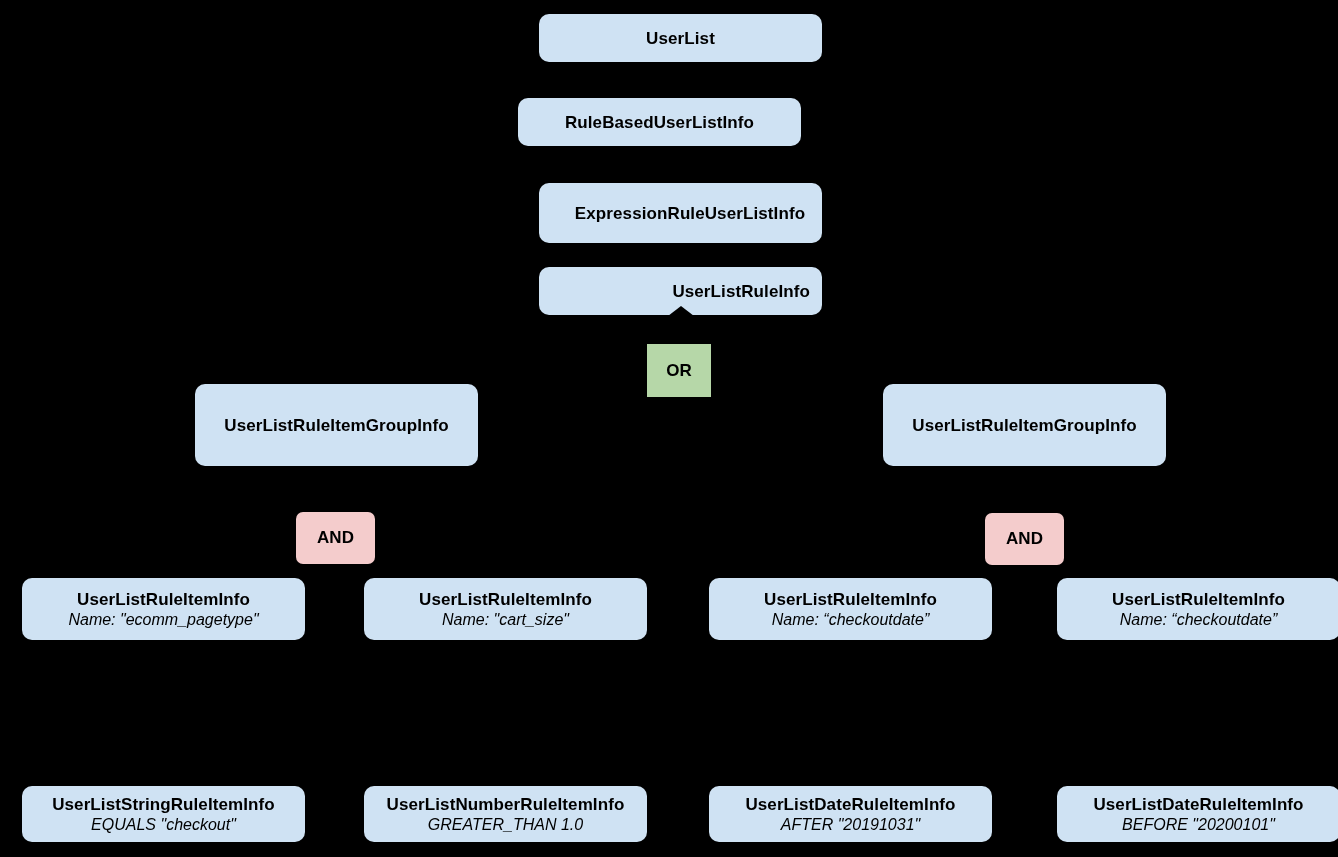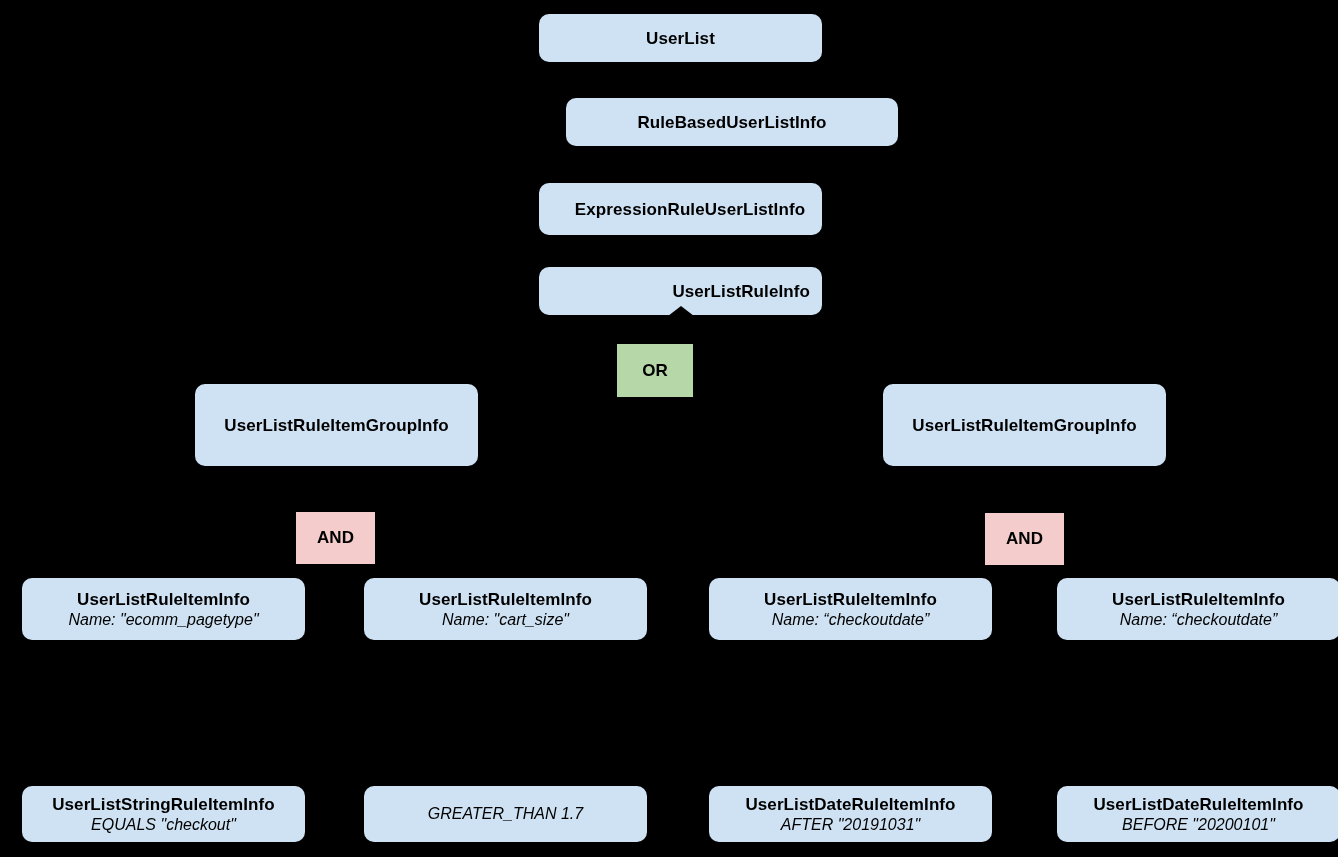--- a/index.html
+++ b/index.html
@@ -43,44 +43,44 @@
   .op {
     position: absolute;
     display: flex;
     align-items: center;
     justify-content: center;
     font-weight: bold;
     font-size: 17px;
     box-sizing: border-box;
   }
   .op.or  { background: var(--or-fill, #b6d7a8); }
-  .op.and { background: var(--and-fill, #f4cccc); }
+  .op.and { background: var(--and-fill, #f4cccc); border-radius: 7px; }
 
   
   .arrowhead-down {
     position: absolute;
     width: 0; height: 0;
     border-left: 15px solid transparent;
     border-right: 15px solid transparent;
     border-top: 10px solid #000;
   }
   .arrowhead-up {
     position: absolute;
     width: 0; height: 0;
     border-left: 13px solid transparent;
     border-right: 13px solid transparent;
     border-bottom: 10px solid #000;
   }
 
   
   .n-userlist        { left: 527px; top: 14px;  width: 283px; height: 48px; }
-  .n-rulebased       { left: 554px; top: 98px;  width: 332px; height: 48px; }
-  .n-expressionrule  { left: 527px; top: 183px; width: 283px; height: 52px; padding-left: 31px; }
+  .n-rulebased       { left: 506px; top: 98px;  width: 283px; height: 48px; }
+  .n-expressionrule  { left: 527px; top: 183px; width: 283px; height: 60px; padding-left: 31px; }
   .n-userlistrule    { left: 527px; top: 267px; width: 283px; height: 48px; align-items: flex-end; }
-  .n-or              { left: 605px; top: 344px; width: 76px;  height: 53px; text-align: right; }
+  .n-or              { left: 635px; top: 344px; width: 64px;  height: 53px; text-align: right; }
   .n-group-left      { left: 183px; top: 384px; width: 283px; height: 82px; }
   .n-group-right     { left: 871px; top: 384px; width: 283px; height: 82px; }
   .n-and-left        { left: 284px; top: 512px; width: 79px;  height: 52px; }
   .n-and-right       { left: 973px; top: 513px; width: 79px;  height: 52px; }
   .n-item-1          { left: 10px;   top: 578px; width: 283px; height: 62px; }
   .n-item-2          { left: 352px;  top: 578px; width: 283px; height: 62px; }
   .n-item-3          { left: 697px;  top: 578px; width: 283px; height: 62px; }
   .n-item-4          { left: 1045px; top: 578px; width: 283px; height: 62px; }
   .n-leaf-1          { left: 10px;   top: 786px; width: 283px; height: 56px; text-align: right; }
   .n-leaf-2          { left: 352px;  top: 786px; width: 283px; height: 56px; }
@@ -149,21 +149,22 @@
     <div class="title">UserListRuleItemInfo</div>
     <div class="subtitle">Name: “checkoutdate”</div>
   </div>
 
   <div class="node n-leaf-1">
     <div class="title">UserListStringRuleItemInfo</div>
     <div class="subtitle">EQUALS "checkout"</div>
   </div>
 
   <div class="node n-leaf-2">
-    <div class="subtitle">GREATER_THAN 1.7</div>
+    <div class="title">UserListNumberRuleItemInfo</div>
+    <div class="subtitle">GREATER_THAN 1.0</div>
   </div>
 
   <div class="node n-leaf-3">
     <div class="title">UserListDateRuleItemInfo</div>
     <div class="subtitle">AFTER "20191031"</div>
   </div>
 
   <div class="node n-leaf-4">
     <div class="title">UserListDateRuleItemInfo</div>
     <div class="subtitle">BEFORE "20200101"</div>

